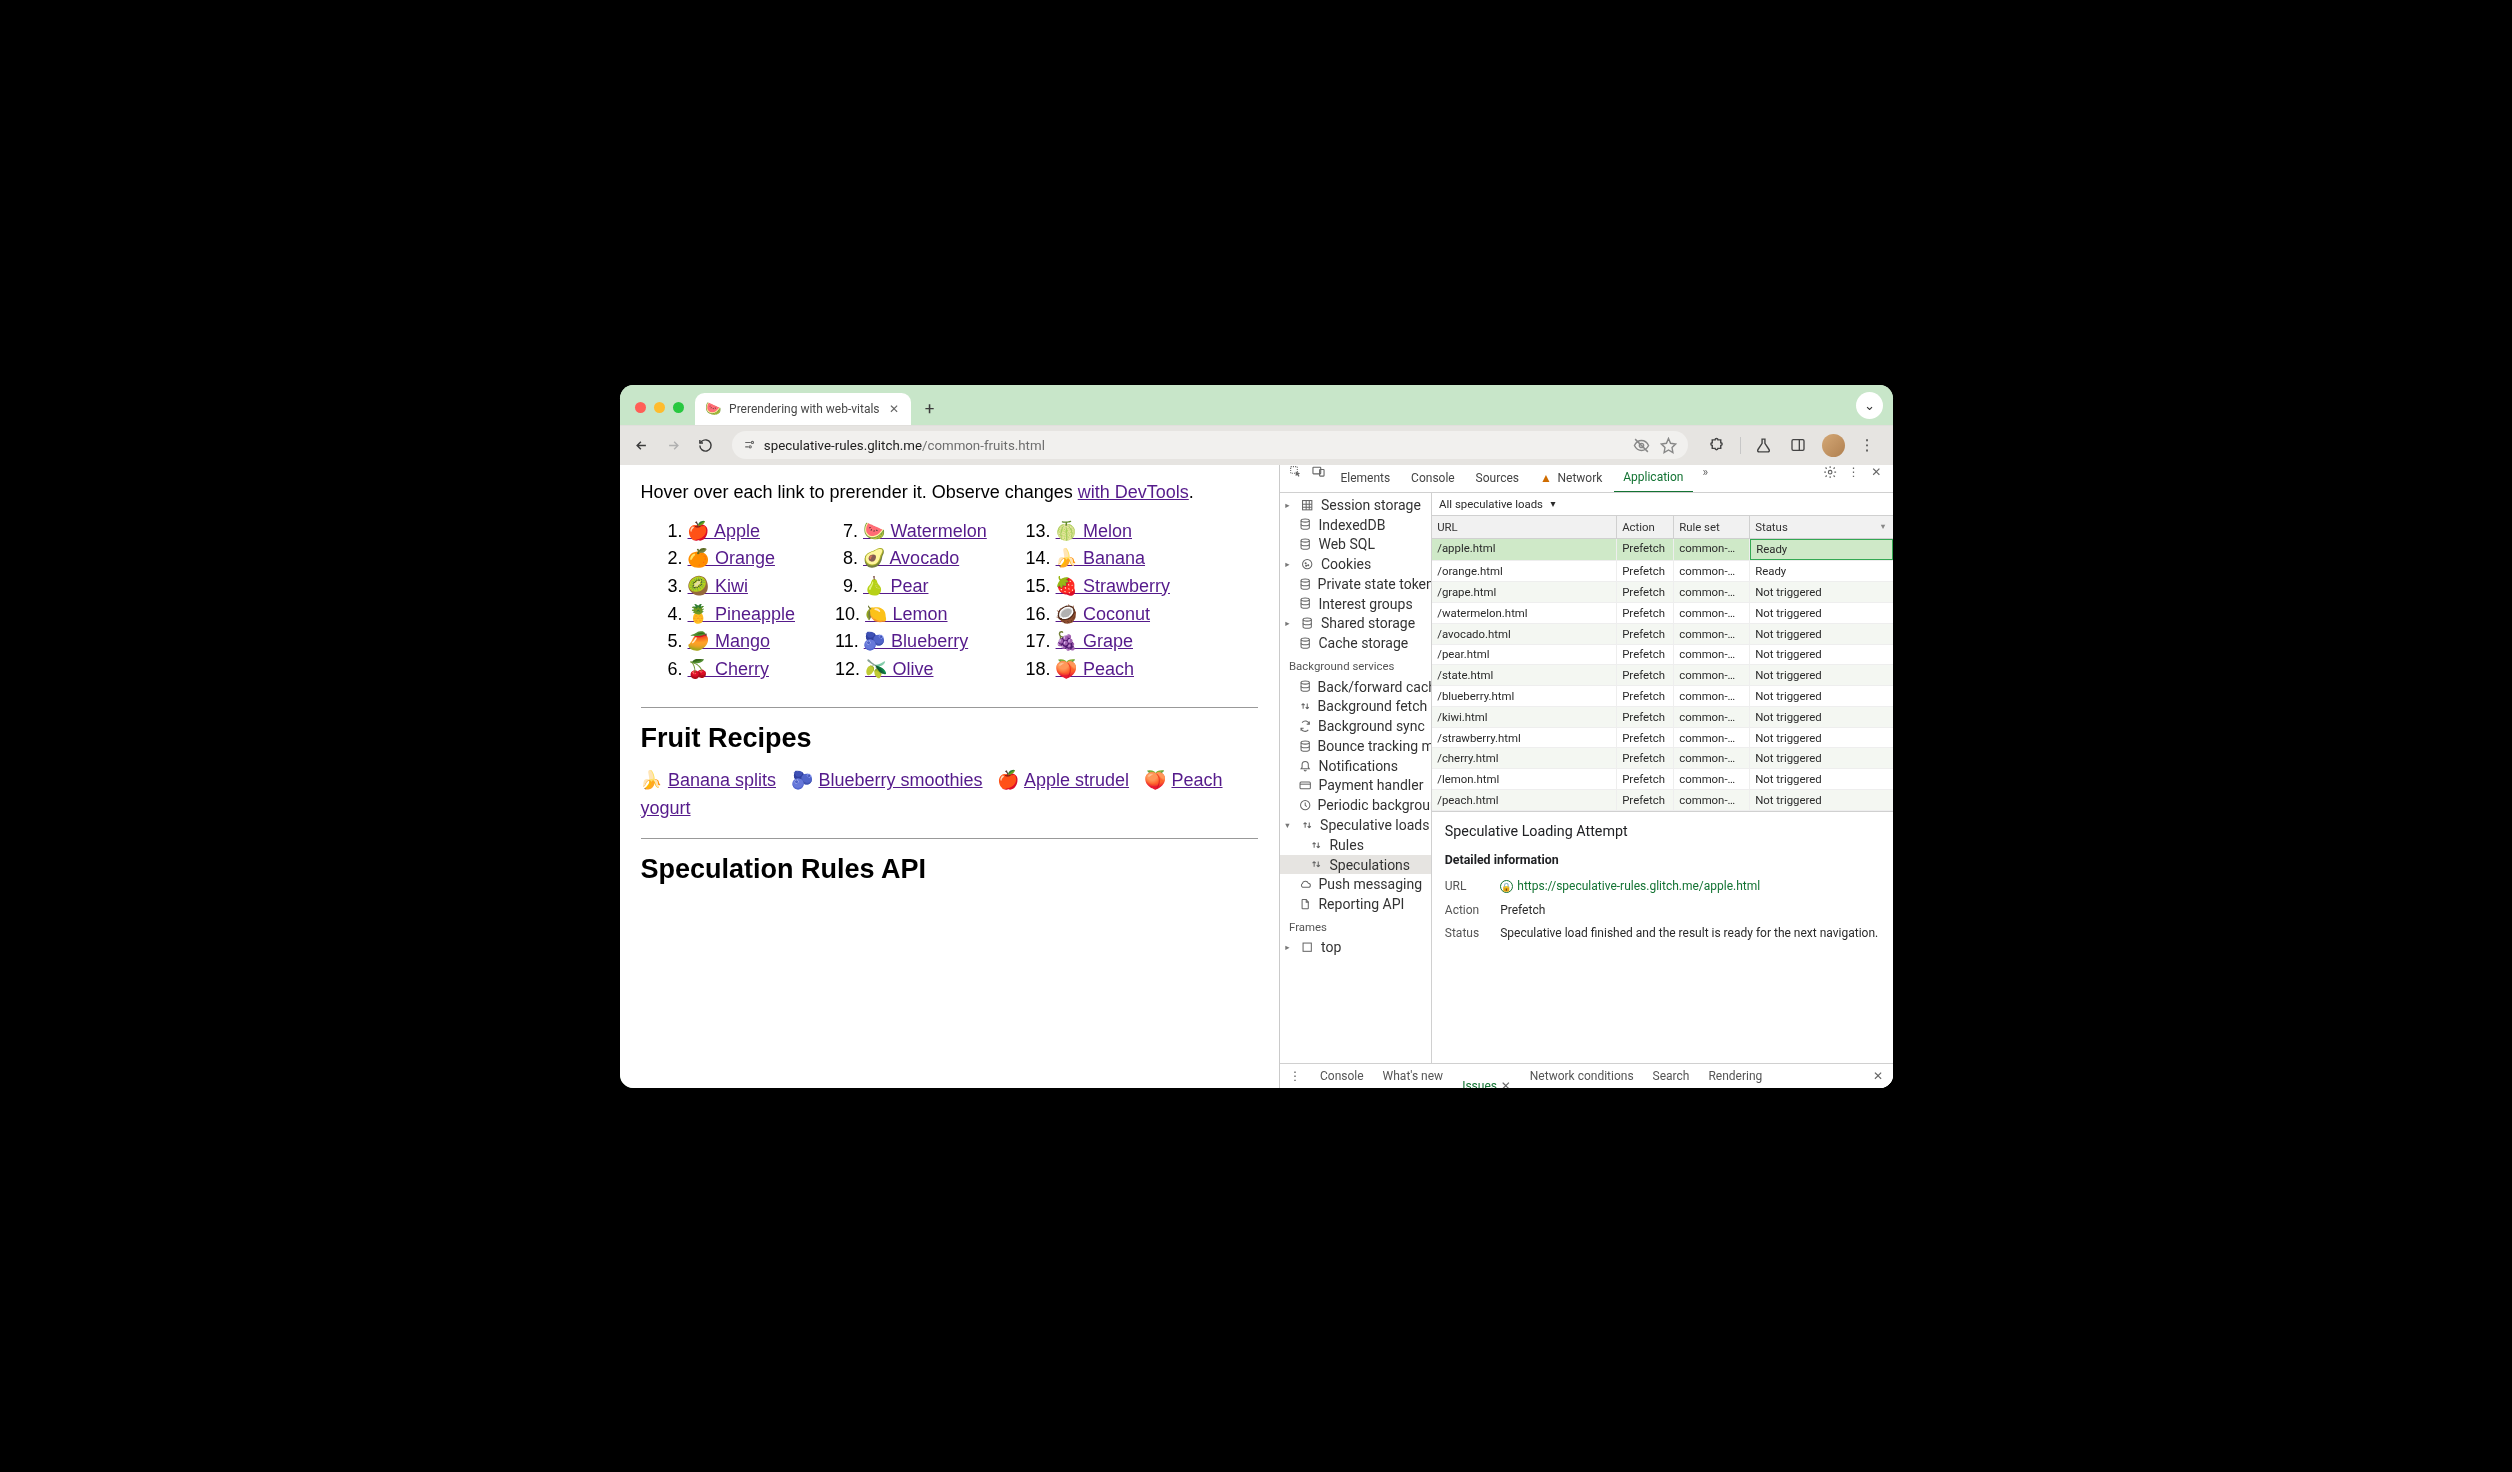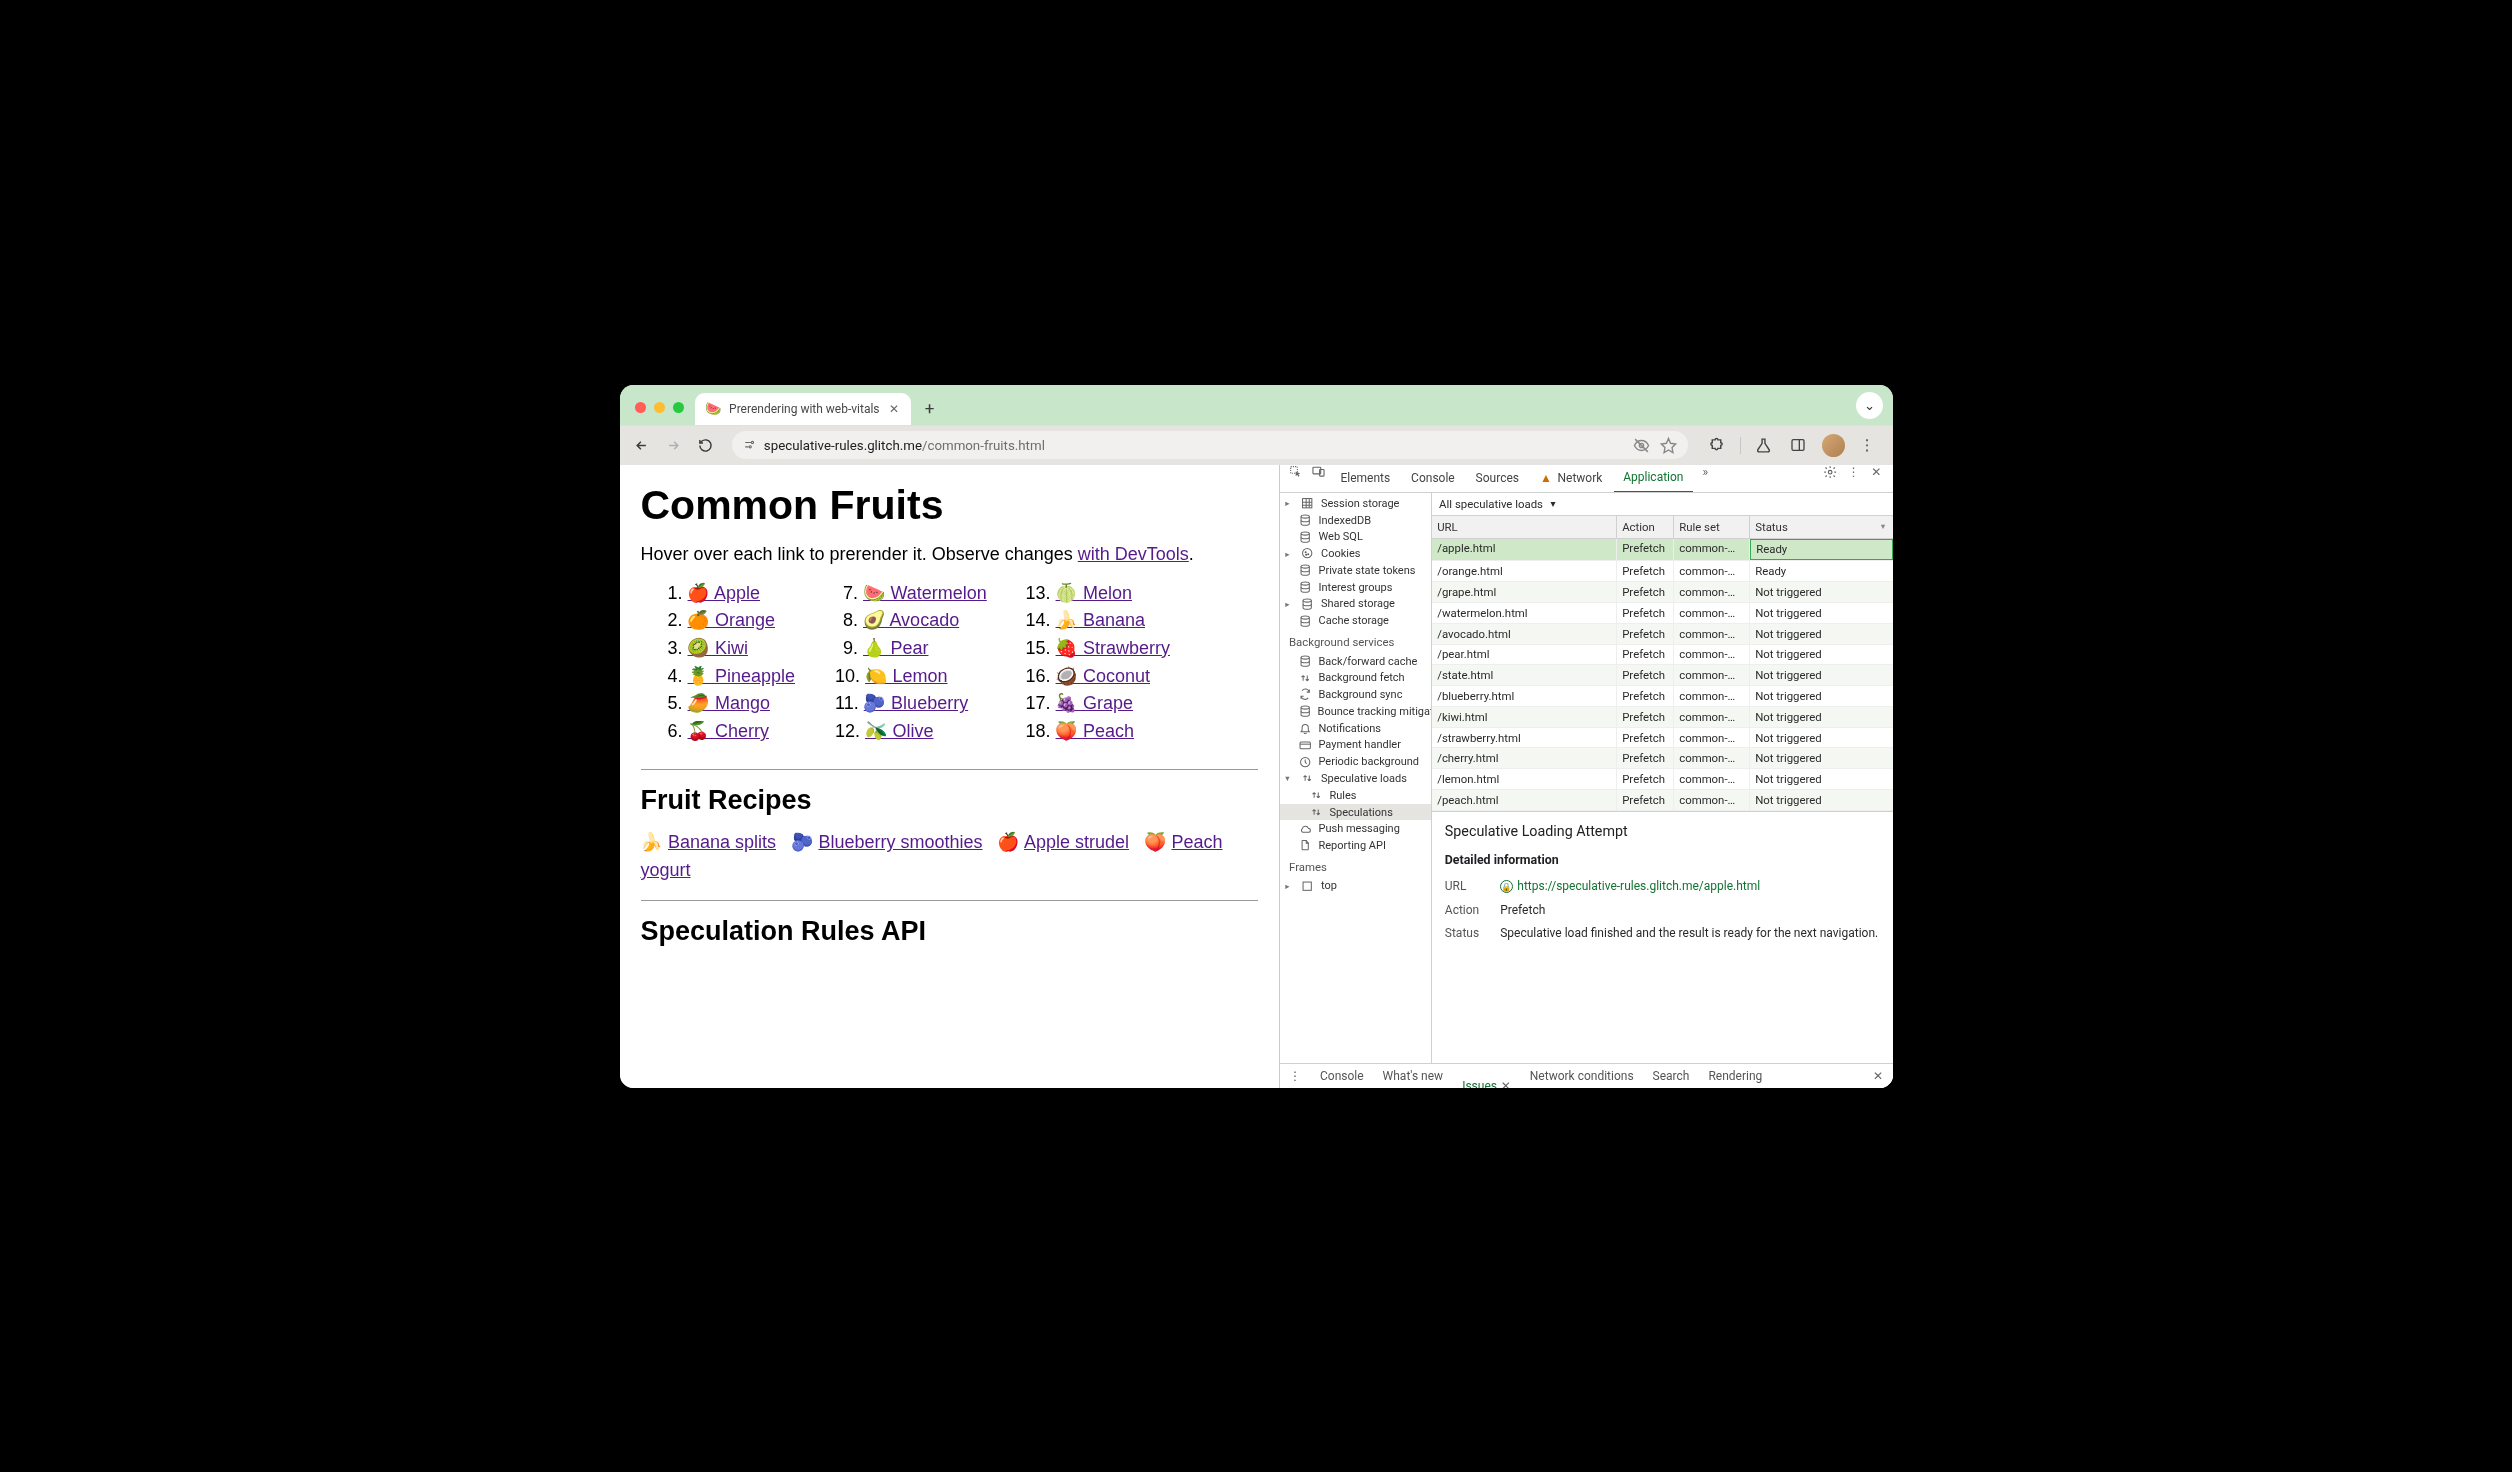--- a/index.html
+++ b/index.html
@@ -204,21 +204,21 @@
     border-right: 1px solid #d0d0d0;
     overflow: hidden;
     padding-top: 1.9px;
   }
   .dt-side-item {
     display: flex;
     align-items: center;
     gap: 6.7px;
     padding: 1.9px 5.7px 1.9px 19px;
     white-space: nowrap;
-    font-size: 11px;
+    font-size: 14px;
     color: #333;
     cursor: pointer;
   }
   .dt-side-item.sub { padding-left: 30px; }
   .dt-side-item.caret::before {
     content: "▸";
     font-size: 8.6px;
     color: #777;
     margin-left: -13.3px;
     margin-right: 4.8px;
@@ -401,21 +401,20 @@
       </div>
       <div class="ci">
         <span style="letter-spacing:1px;">⋮</span>
       </div>
     </div>
   </div>
 
   <div class="content-row">
 
     <div class="page">
-      <h1>Common Fruits</h1>
       <p class="sub">
         <span>Hover over each link to prerender it. Observe changes </span><a href="#">with DevTools</a><span>.</span>
       </p>
 
       <div class="fruit-grid" id="fruit-grid">
           <div class="fruit-item"><span class="num">1.</span> <a href="#">🍎 Apple</a></div>
           <div class="fruit-item"><span class="num">7.</span> <a href="#">🍉 Watermelon</a></div>
           <div class="fruit-item"><span class="num">13.</span> <a href="#">🍈 Melon</a></div>
           <div class="fruit-item"><span class="num">2.</span> <a href="#">🍊 Orange</a></div>
           <div class="fruit-item"><span class="num">8.</span> <a href="#">🥑 Avocado</a></div>

